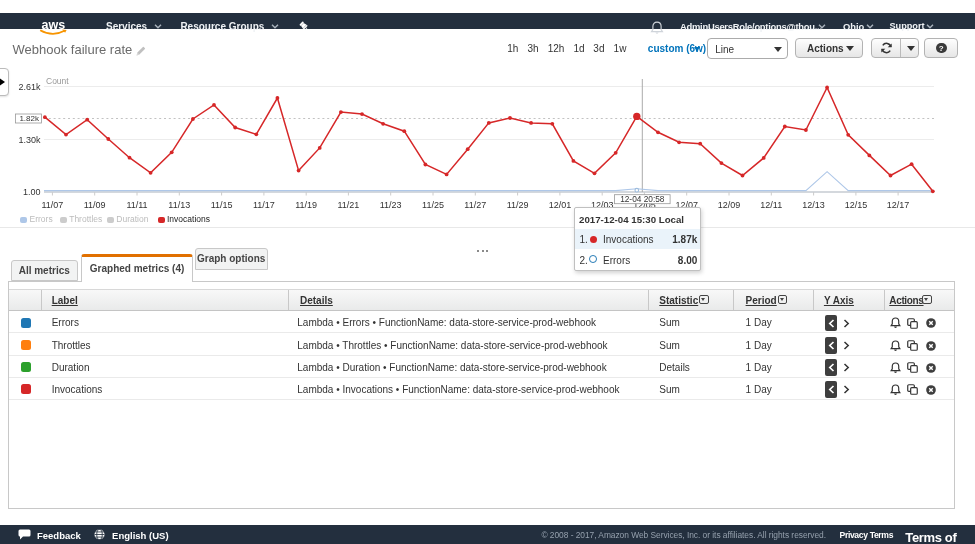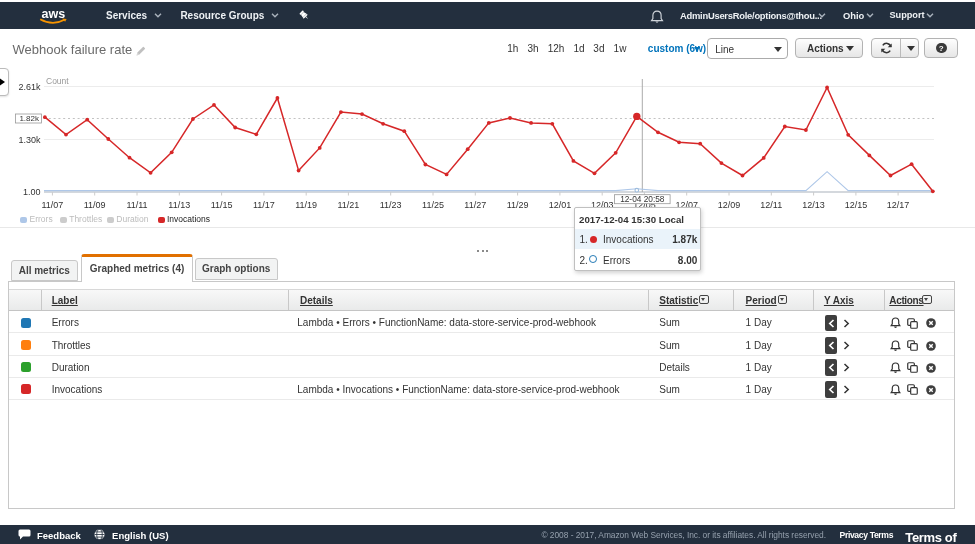--- a/index.html
+++ b/index.html
@@ -1,21 +1,21 @@
 <!DOCTYPE html>
 <html><head>
 <meta charset="utf-8">
 <style>
   * { margin:0; padding:0; box-sizing:border-box; }
   html,body { width:975px; height:544px; overflow:hidden; }
   body { font-family:"Liberation Sans", sans-serif; background:#fff; position:relative; }
   .abs { position:absolute; }
 
   
-  #navbar { position:absolute; left:0; top:2px; width:975px; height:27px; background:#232f3e; }
+  #navbar { position:absolute; left:0; top:13px; width:975px; height:16px; background:#232f3e; }
   #navbar .nav-item { position:absolute; top:0; height:27px; line-height:27px; color:#eef1f4; font-size:10px; font-weight:700; white-space:nowrap; }
   .chev { position:absolute; top:11px; width:8px; height:5px; }
 
   
   #gtitle { position:absolute; left:12.5px; top:42px; font-size:13px; color:#6a6a6a; }
   .trange { position:absolute; top:42.5px; font-size:10px; color:#333; transform:translateX(-50%); white-space:nowrap; }
   .btn { position:absolute; top:38.4px; height:19.2px; border:1px solid #b3b3b3; border-radius:4px; background:linear-gradient(#fefefe,#e6e6e6); font-size:10px; color:#333; }
 
   
   .lgsw { position:absolute; top:216.5px; width:6.5px; height:6.5px; border-radius:2px; }
@@ -244,21 +244,21 @@
 <span class="lgsw" style="left:158.3px;background:#d62728;"></span>
 <span class="lgtx" style="left:167px;color:#222;">Invocations</span>
 
 <div class="abs" style="left:0;top:227px;width:975px;height:1px;background:#e8e8e8;"></div>
 <div class="abs" style="left:477px;top:249.5px;width:2px;height:2px;background:#8a8a8a;"></div>
 <div class="abs" style="left:481.5px;top:249.5px;width:2px;height:2px;background:#8a8a8a;"></div>
 <div class="abs" style="left:486px;top:249.5px;width:2px;height:2px;background:#8a8a8a;"></div>
 
 <div class="tab" style="left:10.5px;top:259.5px;width:67.5px;height:21.5px;line-height:20px;">All metrics</div>
 <div class="tab" id="tab-active" style="left:80.9px;top:254.4px;width:112.3px;height:27.6px;line-height:23px;">Graphed metrics (4)</div>
-<div class="tab" style="left:194.7px;top:258px;width:83px;height:21.5px;line-height:20px;">Graph options</div>
+<div class="tab" style="left:194.7px;top:248px;width:73px;height:21.5px;line-height:20px;">Graph options</div>
 
 <div id="panel"></div>
 <div id="thead">
   <span class="hcell" style="left:42.7px;">Label</span>
   <span class="hcell" style="left:291px;">Details</span>
   <span class="hcell" style="left:650.3px;">Statistic</span>
   <span class="hcell" style="left:736.6px;">Period</span>
   <span class="hcell" style="left:814.9px;">Y Axis</span>
   <span class="hcell" style="left:880.3px;letter-spacing:-0.35px;">Actions</span>
   <span class="fi" style="left:690px;"></span>
@@ -322,20 +322,21 @@
     <rect x="4" y="4" width="7.2" height="7.2" rx="1.2" fill="#fff" stroke="#333" stroke-width="1.3"></rect>
   </svg>
   <svg class="abs" style="left:917px;top:7px;" width="10" height="10" viewBox="0 0 12 12">
     <circle cx="6" cy="6" r="5.8" fill="#3e3e3e"></circle>
     <path d="M3.9 3.9 L8.1 8.1 M8.1 3.9 L3.9 8.1" stroke="#fff" stroke-width="1.7"></path>
   </svg>
 </div>
 <div class="trow" style="top:333.5px;">
   <span class="swatch" style="background:#ff7f0e;"></span>
   <span class="cell" style="left:42.7px;">Throttles</span>
+  <span class="cell" style="left:288.3px;">Lambda • Throttles • FunctionName: data-store-service-prod-webhook</span>
   <span class="cell" style="left:650.3px;">Sum</span>
   <span class="cell" style="left:736.6px;">1 Day</span>
   <span class="ybtn-l"></span>
   <svg class="abs" style="left:818.7px;top:7.5px;" width="7" height="9" viewBox="0 0 7 9">
       <path d="M5.5 1 L1.8 4.5 L5.5 8" stroke="#fff" stroke-width="1.7" fill="none"></path>
     </svg>
   <svg class="abs" style="left:833.5px;top:7.5px;" width="7" height="9" viewBox="0 0 7 9">
       <path d="M1.5 1 L5.2 4.5 L1.5 8" stroke="#333" stroke-width="1.5" fill="none"></path>
     </svg>
   <svg class="abs" style="left:880.5px;top:6px;" width="11" height="12" viewBox="0 0 14 15">
@@ -347,20 +348,21 @@
     <rect x="4" y="4" width="7.2" height="7.2" rx="1.2" fill="#fff" stroke="#333" stroke-width="1.3"></rect>
   </svg>
   <svg class="abs" style="left:917px;top:7px;" width="10" height="10" viewBox="0 0 12 12">
     <circle cx="6" cy="6" r="5.8" fill="#3e3e3e"></circle>
     <path d="M3.9 3.9 L8.1 8.1 M8.1 3.9 L3.9 8.1" stroke="#fff" stroke-width="1.7"></path>
   </svg>
 </div>
 <div class="trow" style="top:355.7px;">
   <span class="swatch" style="background:#2ca02c;"></span>
   <span class="cell" style="left:42.7px;">Duration</span>
+  <span class="cell" style="left:288.3px;">Lambda • Duration • FunctionName: data-store-service-prod-webhook</span>
   <span class="cell" style="left:650.3px;">Details</span>
   <span class="cell" style="left:736.6px;">1 Day</span>
   <span class="ybtn-l"></span>
   <svg class="abs" style="left:818.7px;top:7.5px;" width="7" height="9" viewBox="0 0 7 9">
       <path d="M5.5 1 L1.8 4.5 L5.5 8" stroke="#fff" stroke-width="1.7" fill="none"></path>
     </svg>
   <svg class="abs" style="left:833.5px;top:7.5px;" width="7" height="9" viewBox="0 0 7 9">
       <path d="M1.5 1 L5.2 4.5 L1.5 8" stroke="#333" stroke-width="1.5" fill="none"></path>
     </svg>
   <svg class="abs" style="left:880.5px;top:6px;" width="11" height="12" viewBox="0 0 14 15">

